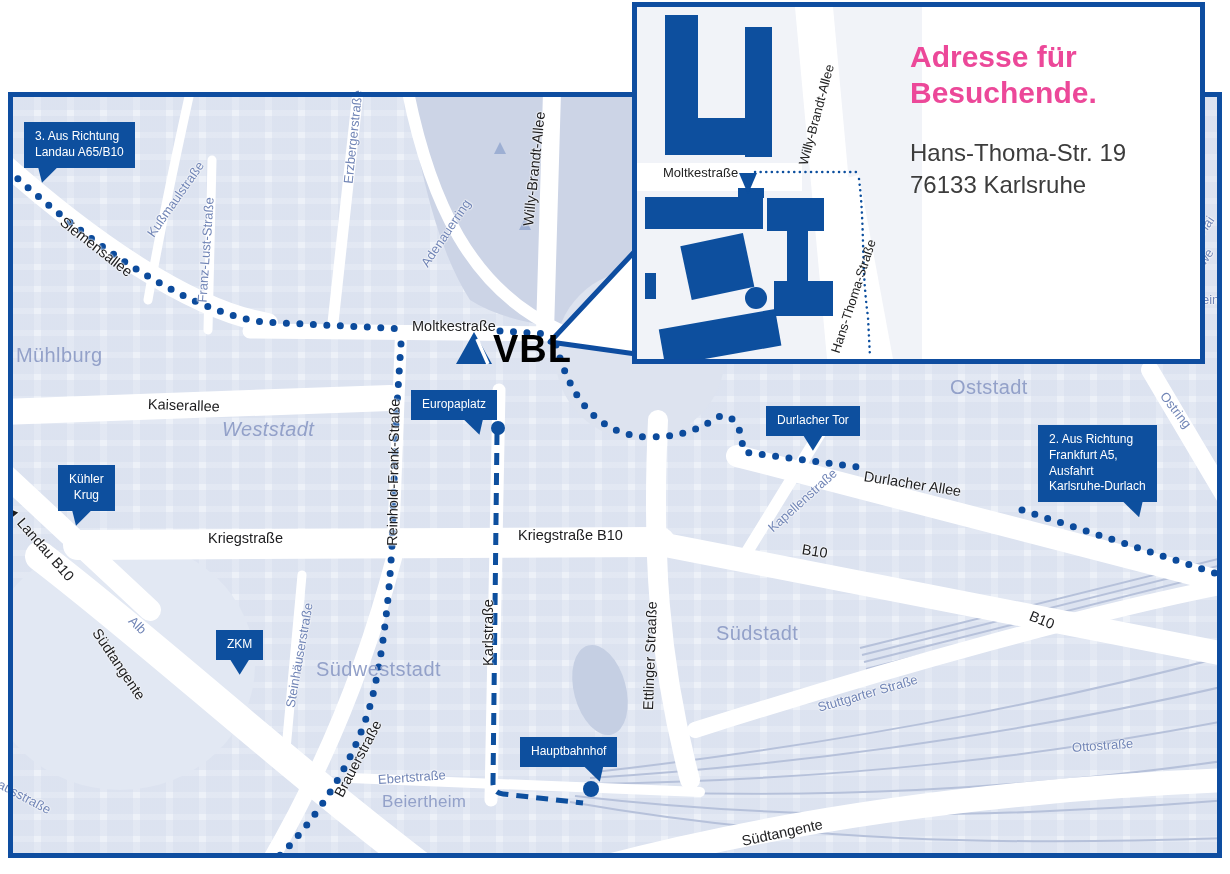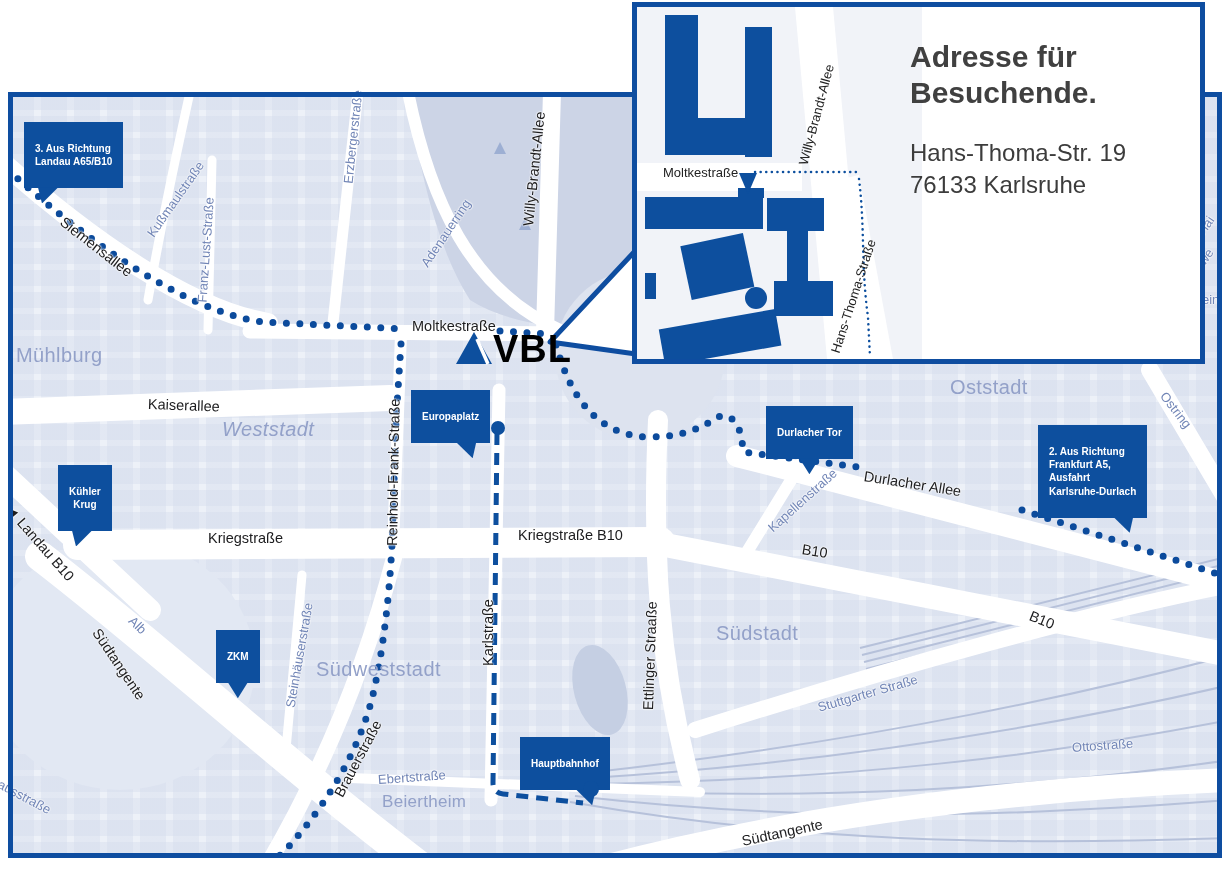--- a/index.html
+++ b/index.html
@@ -23,40 +23,40 @@
   .label-layer{position:absolute;inset:0;z-index:3;}
   .lbl{position:absolute;white-space:nowrap;transform-origin:0 50%;
     text-shadow:0 0 2px #fff,0 0 2px #fff,0 0 2px #fff;}
   .lbl.st{font-size:14.5px;color:#1d1d1f;}
   .lbl.min{font-size:13px;color:#7185b6;}
   .lbl.area{font-size:20px;color:#93a1c9;letter-spacing:.4px;text-shadow:none;}
   .lbl.areaSm{font-size:17px;color:#93a1c9;letter-spacing:.3px;text-shadow:none;}
 
   
   .callout-layer{position:absolute;inset:0;z-index:4;}
-  .callout{position:absolute;background:#0d4f9e;color:#fff;font-weight:bold;font-size:10px;
-    line-height:1.32;padding:20px 11px;white-space:nowrap;}
+  .callout{position:absolute;background:#0d4f9e;color:#fff;font-weight:normal;font-size:12px;
+    line-height:1.32;padding:7px 11px;white-space:nowrap;}
   .callout.center{text-align:center;}
   .tail{position:absolute;bottom:-15px;width:20px;height:16px;background:#0d4f9e;}
   .tail.bl{left:14px;clip-path:polygon(0 0,100% 0,20% 100%);}
   .tail.b{left:50%;margin-left:-10px;clip-path:polygon(0 0,100% 0,50% 100%);}
   .tail.br{right:14px;clip-path:polygon(0 0,100% 0,82% 100%);}
   .station-dot{position:absolute;background:#0d4f9e;border-radius:50%;z-index:4;}
 
   
   .vbl{position:absolute;left:455px;top:331px;z-index:4;display:flex;align-items:flex-end;}
   .vbl .word{font-size:38px;font-weight:bold;color:#000000;letter-spacing:1px;line-height:.82;}
 
   
   .inset{position:absolute;left:632px;top:2px;width:573px;height:362px;background:#fff;
     border:5px solid #0e4da0;box-sizing:border-box;z-index:7;}
   .inset-map{position:absolute;left:0;top:0;width:285px;height:352px;overflow:hidden;}
   .lbl.ins{font-size:13px;color:#222;text-shadow:none;}
   .inset-text{position:absolute;left:273px;top:32px;}
-  .inset-title{font-size:30px;font-weight:bold;color:#404040;line-height:1.2;}
+  .inset-title{font-size:30px;font-weight:bold;color:#ec4899;line-height:1.2;}
   .inset-address{margin-top:26px;font-size:24px;color:#3c3c3c;line-height:1.33;}
 </style>
 </head>
 <body>
 
 <div class="stage">
 
   <div class="map-bg">
     <div class="blocks"></div>
   </div>

